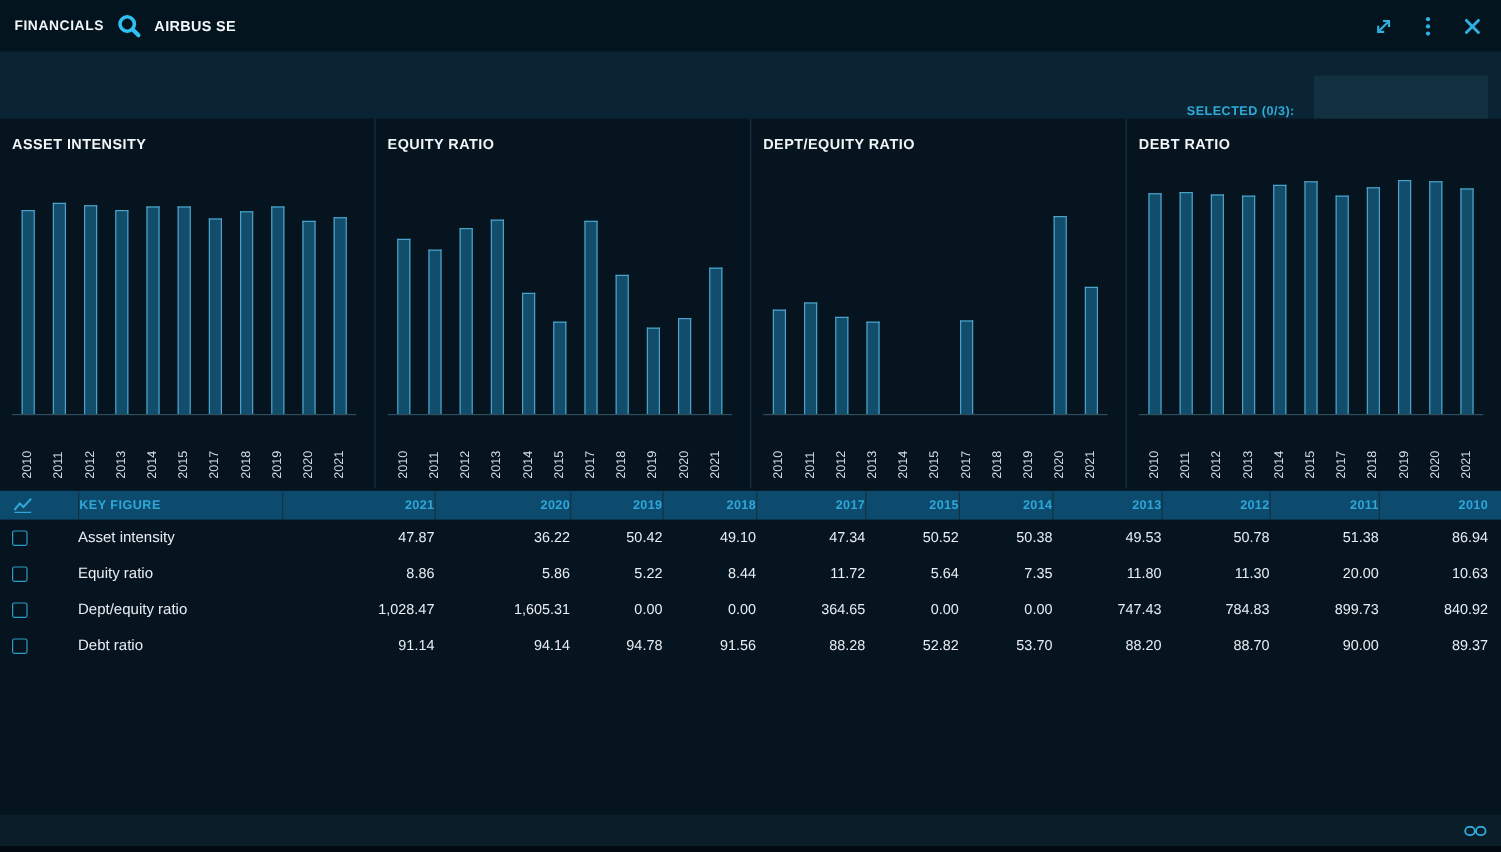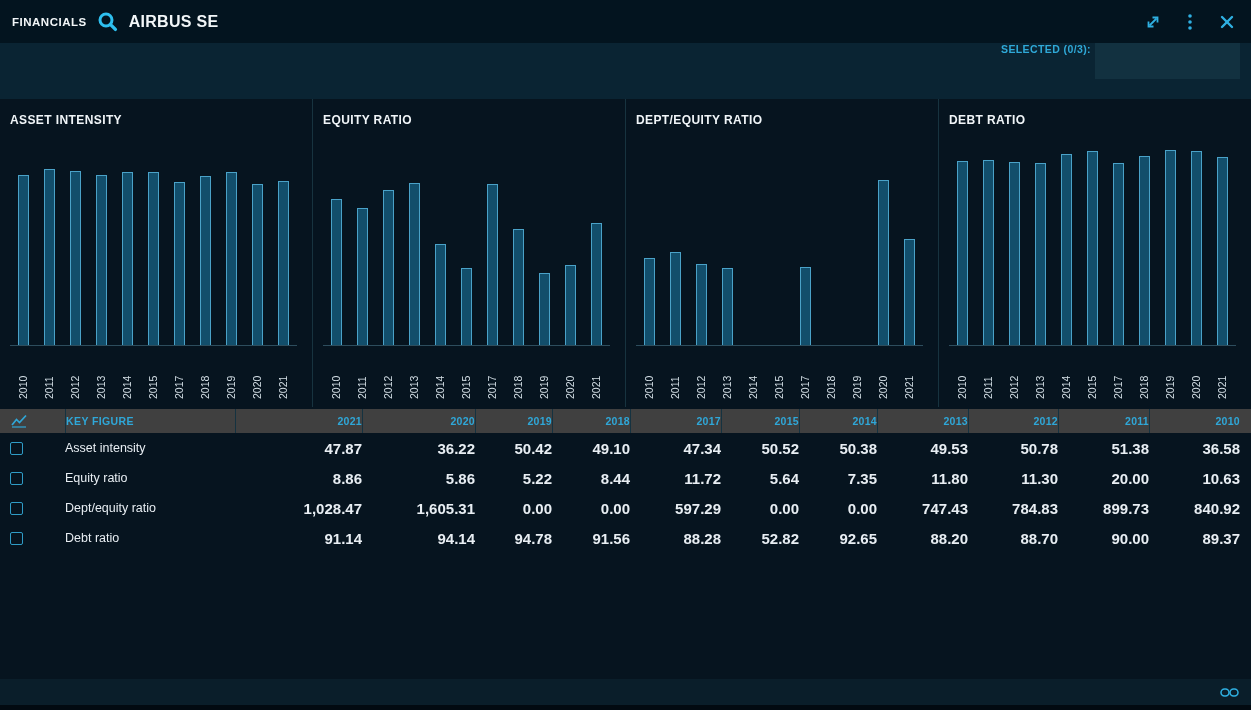--- a/index.html
+++ b/index.html
@@ -6,30 +6,30 @@
   html,body { width:1251px; height:710px; overflow:hidden; background:#061520;
               font-family:"Liberation Sans", sans-serif; }
   .app { width:1251px; height:710px; display:flex; flex-direction:column; background:#06141f; }
 
   
   .topbar { height:43px; background:#03141f; display:flex; align-items:center;
             padding:0 12px; gap:9px; flex-shrink:0; }
   .app-title { color:#f2f6f8; font-size:11.5px; font-weight:bold; letter-spacing:.5px; }
   .icon-btn { background:none; border:none; padding:0; width:24px; height:24px;
               display:flex; align-items:center; justify-content:center; cursor:pointer; }
-  .company { color:#f2f6f8; font-size:16px; font-weight:bold; letter-spacing:.3px; }
+  .company { color:#f2f6f8; font-size:12px; font-weight:bold; letter-spacing:.3px; }
   .chart-selector { margin-left:10px; height:27px; background:transparent;
                     border:1px solid #1d6486; color:#38b2e4; font-size:11px; font-weight:bold;
                     letter-spacing:.4px; display:flex; align-items:center; gap:12px;
                     padding:0 12px; font-family:inherit; cursor:pointer; }
   .topbar-right { margin-left:auto; display:flex; align-items:center; gap:13px; }
 
   
-  .subbar { height:56px; background:#0a2433; display:flex; align-items:flex-start;
-            justify-content:flex-end; gap:4px; padding-right:11px; flex-shrink:0; }
+  .subbar { height:56px; background:#0a2433; display:flex; align-items:flex-end;
+            justify-content:flex-end; gap:16px; padding-right:11px; flex-shrink:0; }
   .selected-label { color:#2fa9d8; font-size:10.5px; font-weight:bold; letter-spacing:.4px; }
   .selected-box { width:145px; height:36px; background:#123140; }
 
   
   .charts { display:flex; height:308px; flex-shrink:0; background:#06141f; }
   .chart-panel { flex:1; padding:14px 0 0 10px; }
   .chart-panel + .chart-panel { border-left:1px solid #17333f; }
   .chart-title { color:#f0f5f8; font-size:12px; font-weight:bold; letter-spacing:.4px; height:16px; }
   .bars { display:flex; margin-top:10px; height:206px; align-items:flex-end; }
   .slot { width:26px; display:flex; justify-content:center; }
@@ -37,34 +37,34 @@
   .axis { width:287px; border-top:1px solid #2d4d5d; }
   .xlabels { display:flex; margin-top:5px; }
   .xslot { width:26px; height:48px; display:flex; justify-content:center; }
   .xlabel { writing-mode:vertical-rl; transform:rotate(180deg);
             color:#d3dee5; font-size:10.5px; line-height:1; }
 
   
   .table-section { flex:1; background:#06141f; padding-top:2px; }
   .grid { display:grid; width:1240px; align-items:center;
           grid-template-columns:65px 170px 127px 113px 77px 78px 91px 78px 78px 91px 90px 91px 91px; }
-  .t-header-wrap { background:#404040; }
+  .t-header-wrap { background:#0c4a6e; }
   .t-header { height:24px; }
   .hcell { height:100%; display:flex; align-items:center; }
   .icon-cell { padding-left:11px; }
   .key-cell { color:#2fa7d8; font-weight:bold; font-size:10.5px; letter-spacing:.4px;
               border-left:1px solid #153240; }
   .year-head { justify-content:flex-end; color:#2fa7d8; font-weight:bold; font-size:10.5px;
                letter-spacing:.3px; border-left:1px solid #153240; }
   .t-row { height:30px; }
   .cb-cell { padding-left:10px; display:flex; align-items:center; }
   .checkbox { width:13px; height:13px; border:1px solid #2f9cc6; border-radius:2px;
               display:inline-block; cursor:pointer; }
   .label-cell { color:#e8eef3; font-size:12.5px; }
-  .num-cell { color:#e8eef3; font-size:15px; display:flex; justify-content:flex-end;font-weight:bold; }
+  .num-cell { color:#e8eef3; font-size:12px; display:flex; justify-content:flex-end; }
 
   
   .footer { height:26px; background:#0a1e2a; display:flex; align-items:center;
             padding:0 10px; flex-shrink:0; }
   .footer-note { color:#8da2ad; font-size:11.5px; }
   .footer-right { margin-left:auto; }
   .bottom-strip { height:5px; background:#020a11; flex-shrink:0; }
 </style>
 </head>
 <body>
@@ -443,21 +443,21 @@
           <div class="num-cell">47.87</div>
           <div class="num-cell">36.22</div>
           <div class="num-cell">50.42</div>
           <div class="num-cell">49.10</div>
           <div class="num-cell">47.34</div>
           <div class="num-cell">50.52</div>
           <div class="num-cell">50.38</div>
           <div class="num-cell">49.53</div>
           <div class="num-cell">50.78</div>
           <div class="num-cell">51.38</div>
-          <div class="num-cell">36.58</div>
+          <div class="num-cell">86.94</div>
         </div>
         <div class="grid t-row">
           <div class="cb-cell">
             <span class="checkbox"></span>
           </div>
           <div class="label-cell">Equity ratio</div>
           <div class="num-cell">8.86</div>
           <div class="num-cell">5.86</div>
           <div class="num-cell">5.22</div>
           <div class="num-cell">8.44</div>
@@ -471,40 +471,40 @@
         </div>
         <div class="grid t-row">
           <div class="cb-cell">
             <span class="checkbox"></span>
           </div>
           <div class="label-cell">Dept/equity ratio</div>
           <div class="num-cell">1,028.47</div>
           <div class="num-cell">1,605.31</div>
           <div class="num-cell">0.00</div>
           <div class="num-cell">0.00</div>
-          <div class="num-cell">597.29</div>
+          <div class="num-cell">364.65</div>
           <div class="num-cell">0.00</div>
           <div class="num-cell">0.00</div>
           <div class="num-cell">747.43</div>
           <div class="num-cell">784.83</div>
           <div class="num-cell">899.73</div>
           <div class="num-cell">840.92</div>
         </div>
         <div class="grid t-row">
           <div class="cb-cell">
             <span class="checkbox"></span>
           </div>
           <div class="label-cell">Debt ratio</div>
           <div class="num-cell">91.14</div>
           <div class="num-cell">94.14</div>
           <div class="num-cell">94.78</div>
           <div class="num-cell">91.56</div>
           <div class="num-cell">88.28</div>
           <div class="num-cell">52.82</div>
-          <div class="num-cell">92.65</div>
+          <div class="num-cell">53.70</div>
           <div class="num-cell">88.20</div>
           <div class="num-cell">88.70</div>
           <div class="num-cell">90.00</div>
           <div class="num-cell">89.37</div>
         </div>
       </div>
   </section>
 
   <footer class="footer">
     <button class="icon-btn footer-right">

